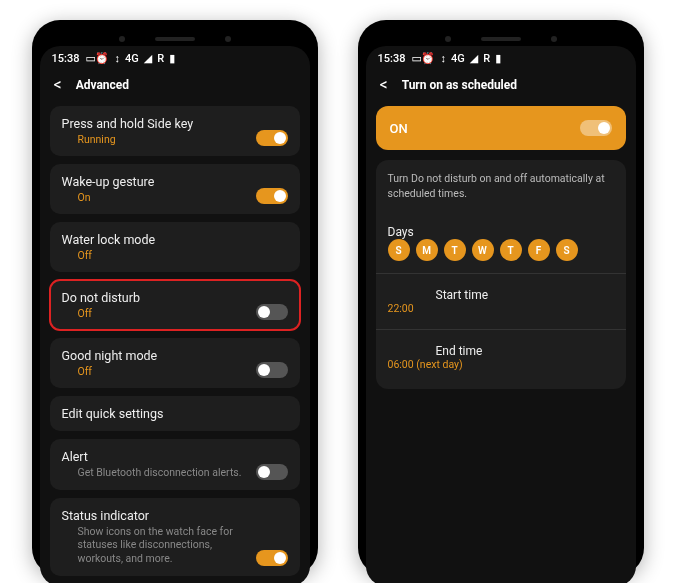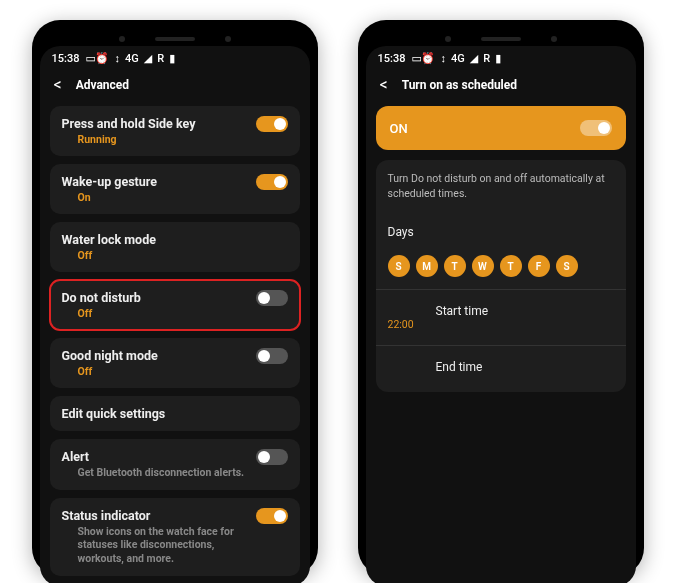--- a/index.html
+++ b/index.html
@@ -67,23 +67,22 @@
     flex:1;
     overflow-y:auto;
     padding: 0 10px 10px;
   }
   .row {
     background:#1e1e1e;
     border-radius:10px;
     padding:10px 12px;
     margin-bottom:8px;
     display:flex;
-    align-items:flex-start;
+    align-items:flex-end;
     gap:8px;
-    font-weight:bold;
   }
   .row.highlight {
     outline: 2px solid #d22;
     outline-offset: -1px;
   }
   .row-text { flex:1; }
   .row-label { color:#eee; font-size:12.5px; }
   .row-sub { font-size:10.5px; margin-top:2px;padding-left:16px; }
   .row-sub.orange { color:#e6961e; }
   .row-sub.muted { color:#888; line-height:1.3;}
@@ -120,21 +119,21 @@
     background:#1e1e1e;
     border-radius:12px;
     padding:12px;
   }
   .panel-desc {
     color:#bbb;
     font-size:10.5px;
     line-height:1.4;
     margin-bottom:24px;
   }
-  .section-title { color:#eee; font-size:12px; margin-bottom:16px;}
+  .section-title { color:#eee; font-size:12px; margin-bottom:0;}
   .days { display:flex; gap:6px; margin-bottom:12px;}
   .day {
     width:22px;height:22px;border-radius:50%;
     background:#e6961e; color:#fff;
     display:flex;align-items:center;justify-content:center;
     font-size:10px; font-weight:600;
   }
   .divider { height:1px; background:#333; margin:8px -12px; }
   .time-row { padding:6px 0;}
   .time-label { color:#eee; font-size:12px;margin-left:48px;}
@@ -269,17 +268,18 @@
             <div class="day">S</div>
           </div>
         <div class="divider"></div>
         <div class="time-row">
           <div class="time-label">Start time</div>
           <div class="time-val">22:00</div>
         </div>
         <div class="divider"></div>
         <div class="time-row">
           <div class="time-label">End time</div>
+          <div class="time-val">06:00 (next day)</div>
         </div>
       </div>
     </div>
   </div>
 </div>
 
 </body></html>

